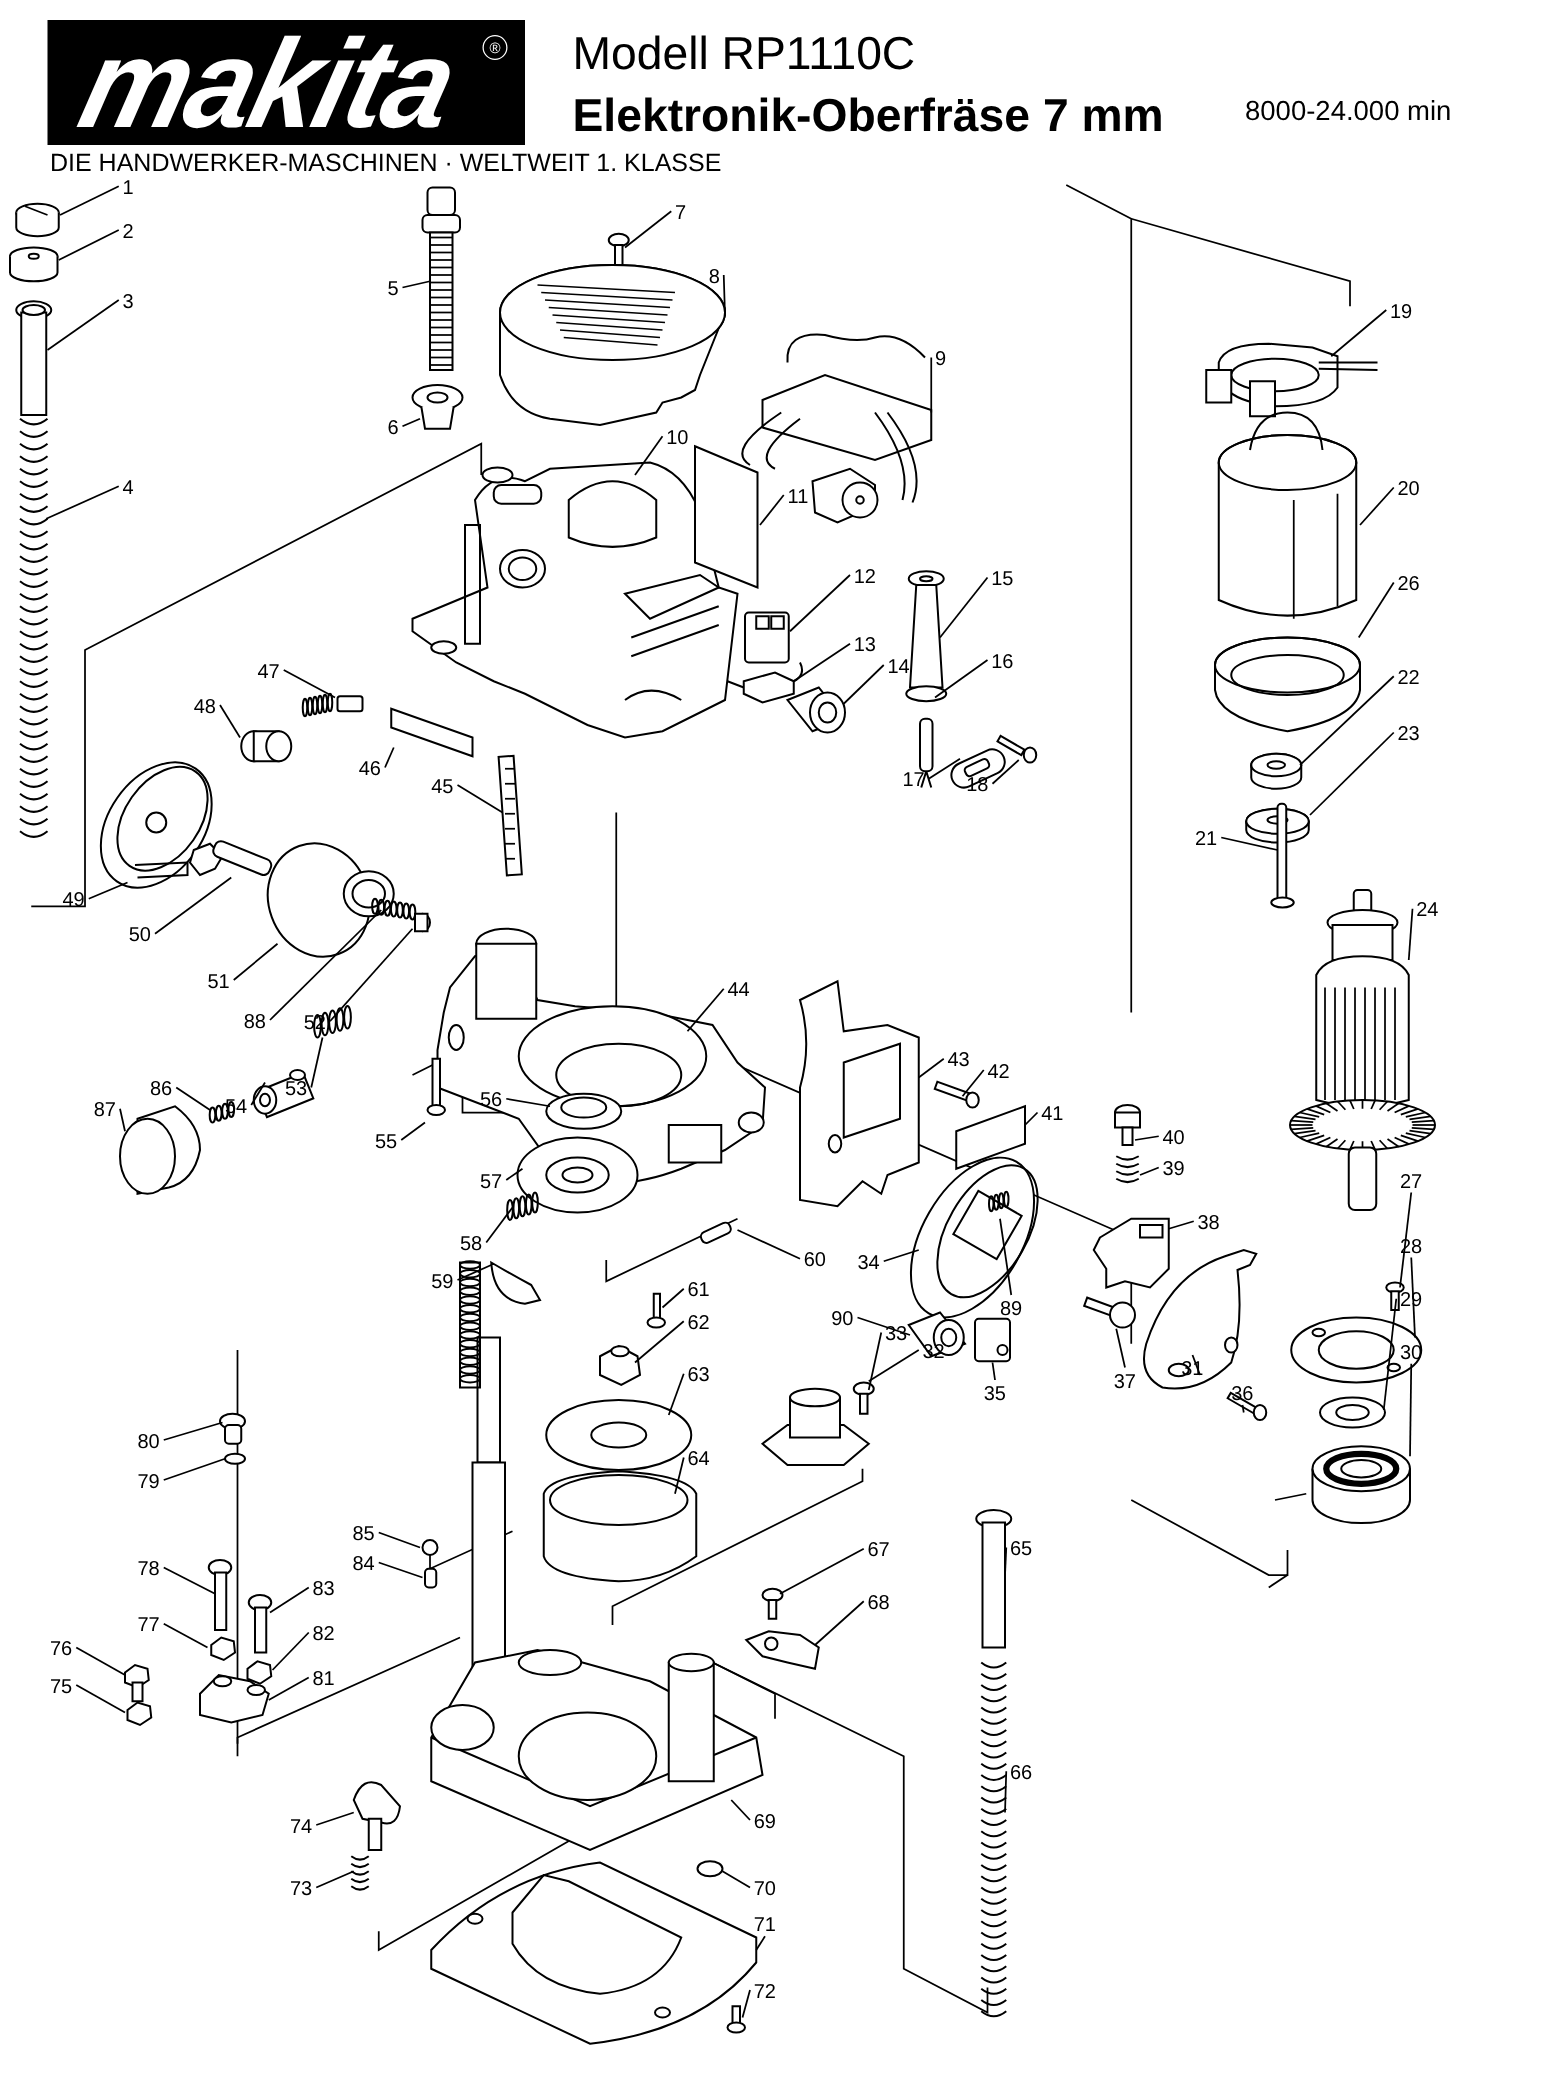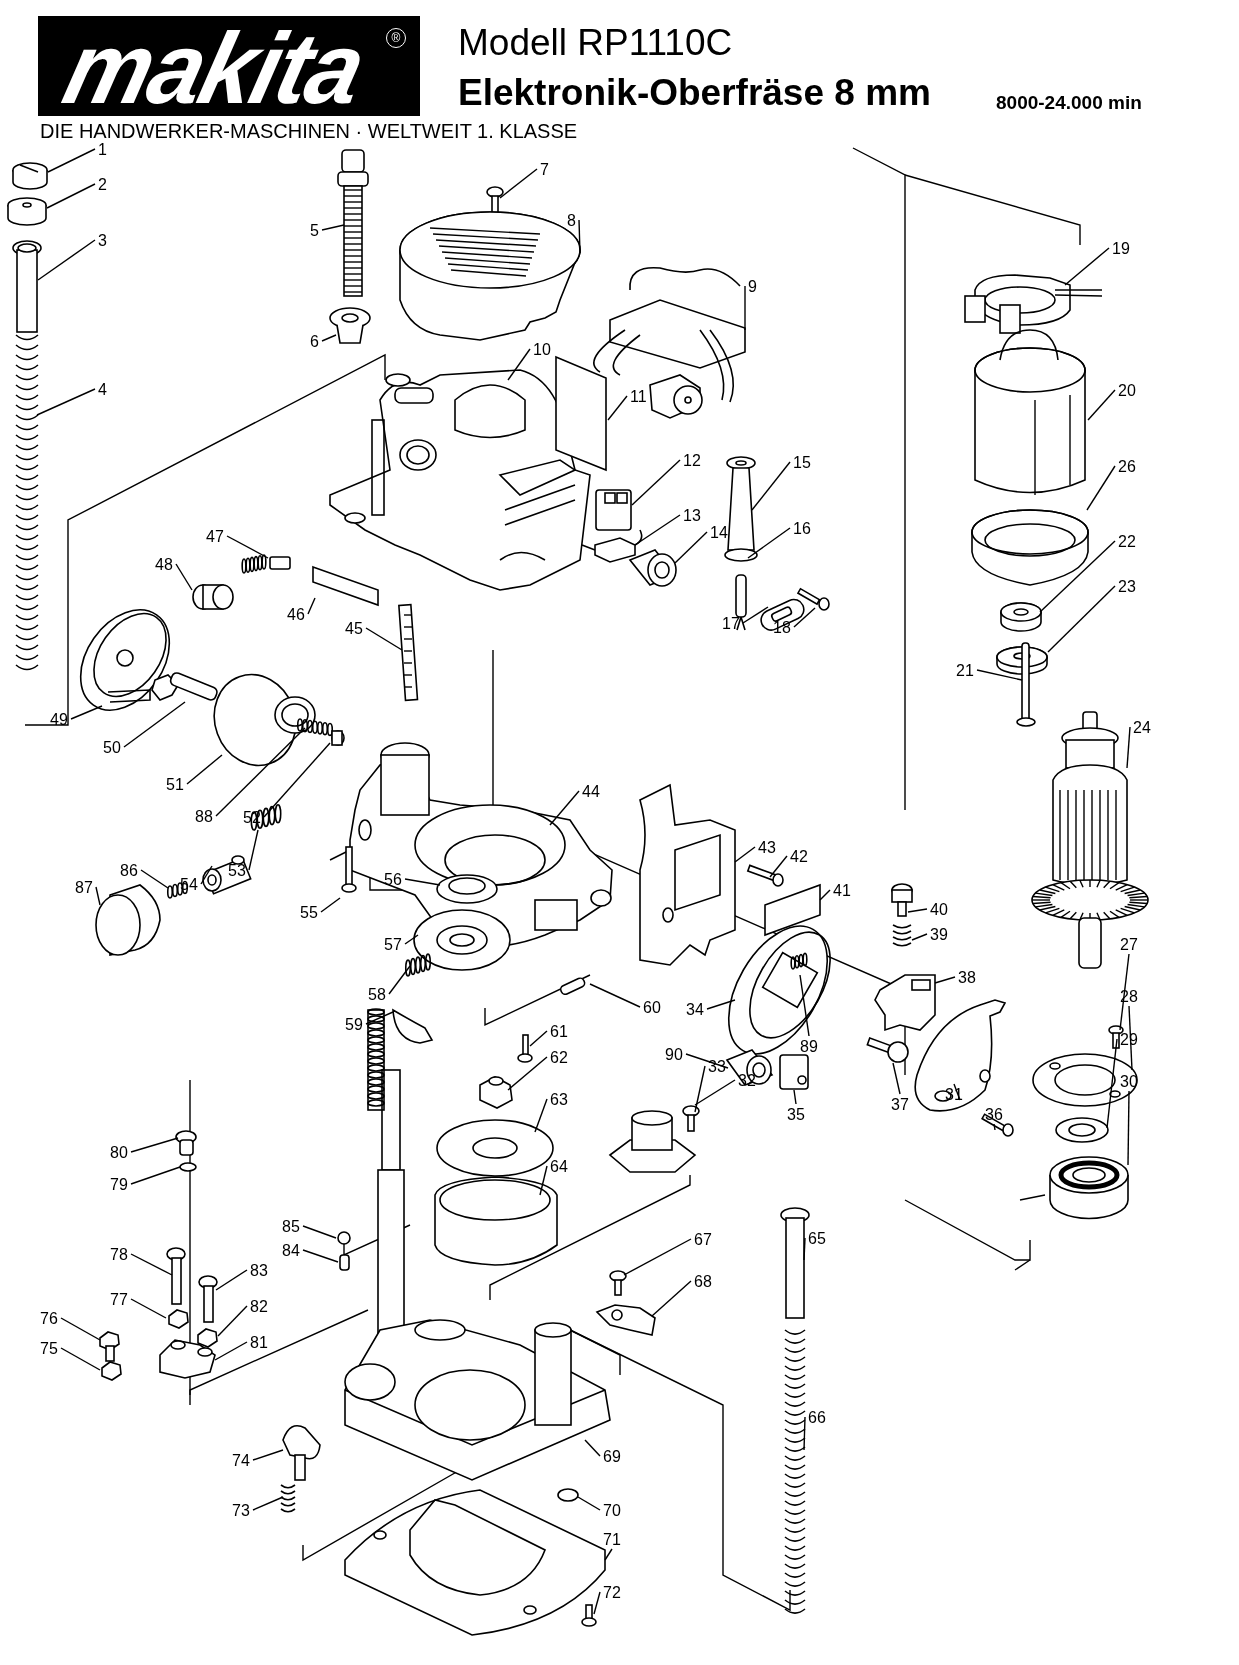--- a/index.html
+++ b/index.html
@@ -3,37 +3,37 @@
 <meta charset="utf-8">
 <style>
   html, body { margin: 0; padding: 0; background: #ffffff; }
   body { width: 1239px; height: 1665px; position: relative; overflow: hidden; font-family: "Liberation Sans", sans-serif; color: #000; }
   .logo-box { position: absolute; left: 38px; top: 16px; width: 382px; height: 100px; background: #000; }
   .logo-word { position: absolute; left: 30px; top: 2px; font-family: "Liberation Sans", sans-serif; font-weight: bold; font-style: italic; font-size: 96px; color: #fff; letter-spacing: -2px; transform: skewX(-14deg) scaleY(1.05); line-height: 100px; }
   .logo-reg { position: absolute; right: 14px; top: 12px; width: 18px; height: 18px; border: 1.5px solid #fff; border-radius: 50%; color: #fff; font-size: 12px; text-align: center; line-height: 18px; }
   .tagline { position: absolute; left: 40px; top: 120px; font-size: 20px; letter-spacing: 0px; white-space: nowrap; }
   .title1 { position: absolute; left: 458px; top: 22px; font-size: 37px; font-weight: normal; white-space: nowrap; }
   .title2 { position: absolute; left: 458px; top: 72px; font-size: 37px; font-weight: bold; white-space: nowrap; }
-  .speed { position: absolute; left: 996px; top: 92px; font-size: 19px; font-weight: bold; white-space: nowrap; }
+  .speed { position: absolute; left: 996px; top: 76px; font-size: 22px; font-weight: normal; white-space: nowrap; }
   svg#drawing { position: absolute; left: 0; top: 0; }
   .lbl { font-family: "Liberation Sans", sans-serif; font-size: 16px; fill: #000; }
   .ln { stroke: #000; stroke-width: 1.4; fill: none; }
   .pt { stroke: #000; stroke-width: 1.6; fill: #fff; }
   .ptf { stroke: #000; stroke-width: 1.6; fill: none; }
 </style>
 </head>
 <body>
 
 <div class="logo-box">
   <div class="logo-word">makita</div>
   <div class="logo-reg">®</div>
 </div>
 <div class="tagline">DIE HANDWERKER-MASCHINEN · WELTWEIT 1. KLASSE</div>
 <div class="title1">Modell RP1110C</div>
-<div class="title2">Elektronik-Oberfräse 8 mm</div>
+<div class="title2">Elektronik-Oberfräse 7 mm</div>
 <div class="speed">8000-24.000 min</div>
 
 <svg id="drawing" width="1239" height="1665" viewBox="0 0 1239 1665">
 
   <g>
     <polyline class="ln" points="25,725 68,725 68,520 385,355 385,380"></polyline>
     <polyline class="ln" points="853,148 905,175 905,810"></polyline>
     <polyline class="ln" points="1080,245 1080,225 905,175"></polyline>
     <polyline class="ln" points="493,650 493,810 905,990"></polyline>
     <polyline class="ln" points="905,990 905,1075"></polyline>

